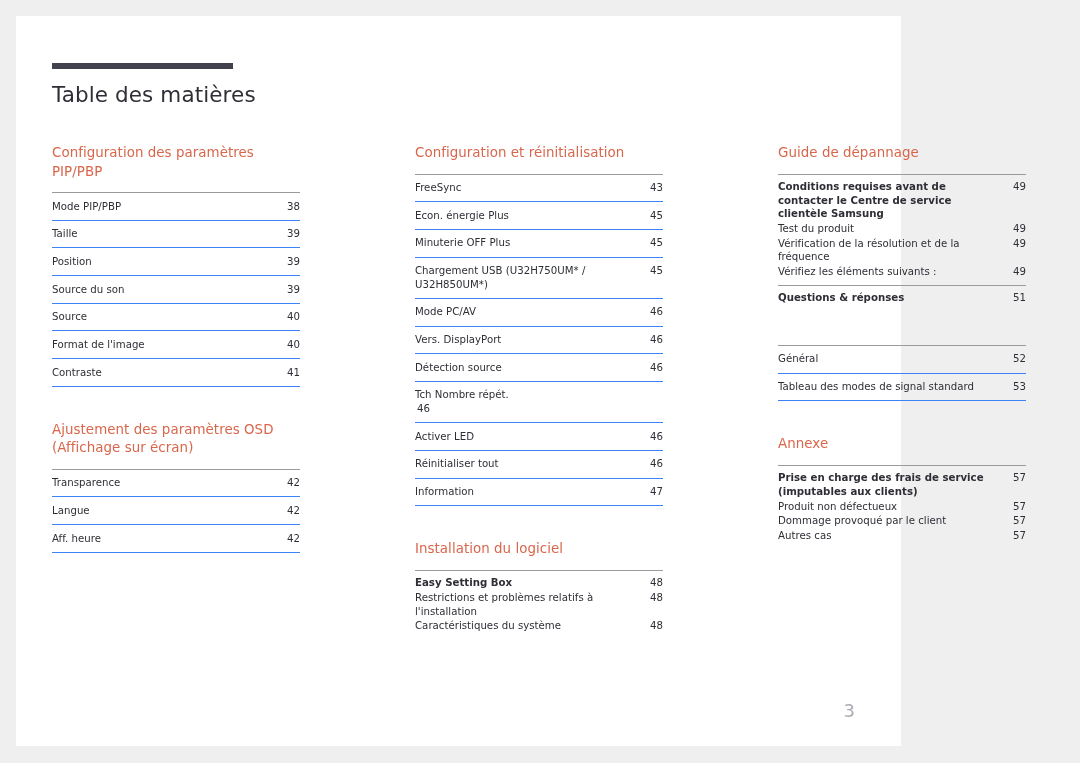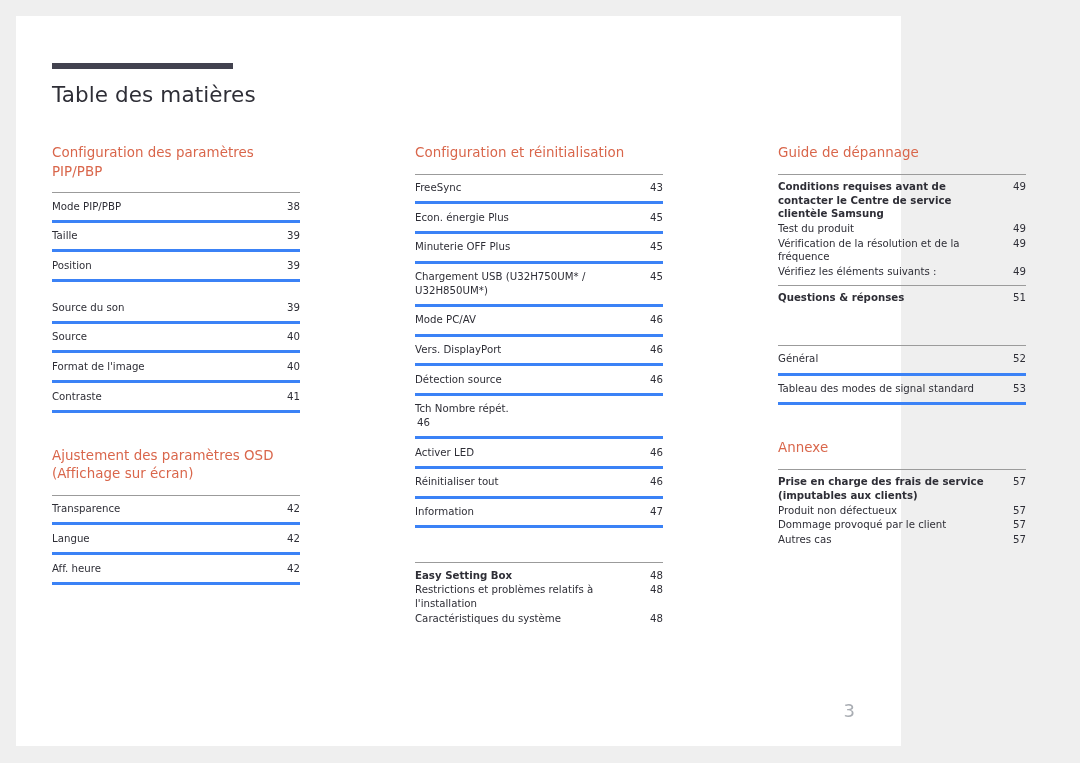--- a/index.html
+++ b/index.html
@@ -88,21 +88,21 @@
     display: flex;
     align-items: flex-start;
     justify-content: space-between;
     font-size: 10.2px;
     color: #2e2e36;
     line-height: 1.34;
     letter-spacing: 0.01px;
   }
   
   .toc-row.main {
-    border-bottom: 3px solid #3b82f6;
+    border-bottom: 1px solid #3b82f6;
     padding: 6.5px 0 6.5px 0;
   }
   
   .toc-row.sub {
     padding: 0.5px 0 0.5px 0;
   }
 
   .toc-label {
     flex: 1 1 auto;
     padding-right: 8px;
@@ -161,21 +161,21 @@
               <span class="toc-page">38</span>
             </div>
             <div class="toc-row main" style="color: rgb(46, 46, 54);">
               <span class="toc-label">Taille</span>
               <span class="toc-page">39</span>
             </div>
             <div class="toc-row main" style="color: rgb(46, 46, 54);">
               <span class="toc-label">Position</span>
               <span class="toc-page">39</span>
             </div>
-            <div class="toc-row main" style="color: rgb(46, 46, 54); margin-top: 12px;">
+            <div class="toc-row main" style="color: rgb(46, 46, 54);">
               <span class="toc-label">Source du son</span>
               <span class="toc-page">39</span>
             </div>
             <div class="toc-row main" style="color: rgb(46, 46, 54);">
               <span class="toc-label">Source</span>
               <span class="toc-page">40</span>
             </div>
             <div class="toc-row main" style="color: rgb(46, 46, 54);">
               <span class="toc-label">Format de l'image</span>
               <span class="toc-page">40</span>
@@ -248,20 +248,21 @@
               <span class="toc-label">Réinitialiser tout</span>
               <span class="toc-page">46</span>
             </div>
             <div class="toc-row main" style="color: rgb(46, 46, 54);">
               <span class="toc-label">Information</span>
               <span class="toc-page">47</span>
             </div>
           </div>
         </div>
         <div class="section">
+          <div class="section-heading" style="color: rgb(217, 102, 75);">Installation du logiciel</div>
           <div class="toc-list">
             <div class="toc-group no-rule">
               <div class="toc-row sub bold" style="color: rgb(46, 46, 54);">
                 <span class="toc-label">Easy Setting Box</span>
                 <span class="toc-page">48</span>
               </div>
               <div class="toc-row sub" style="color: rgb(46, 46, 54);">
                 <span class="toc-label">Restrictions et problèmes relatifs à l'installation</span>
                 <span class="toc-page">48</span>
               </div>

